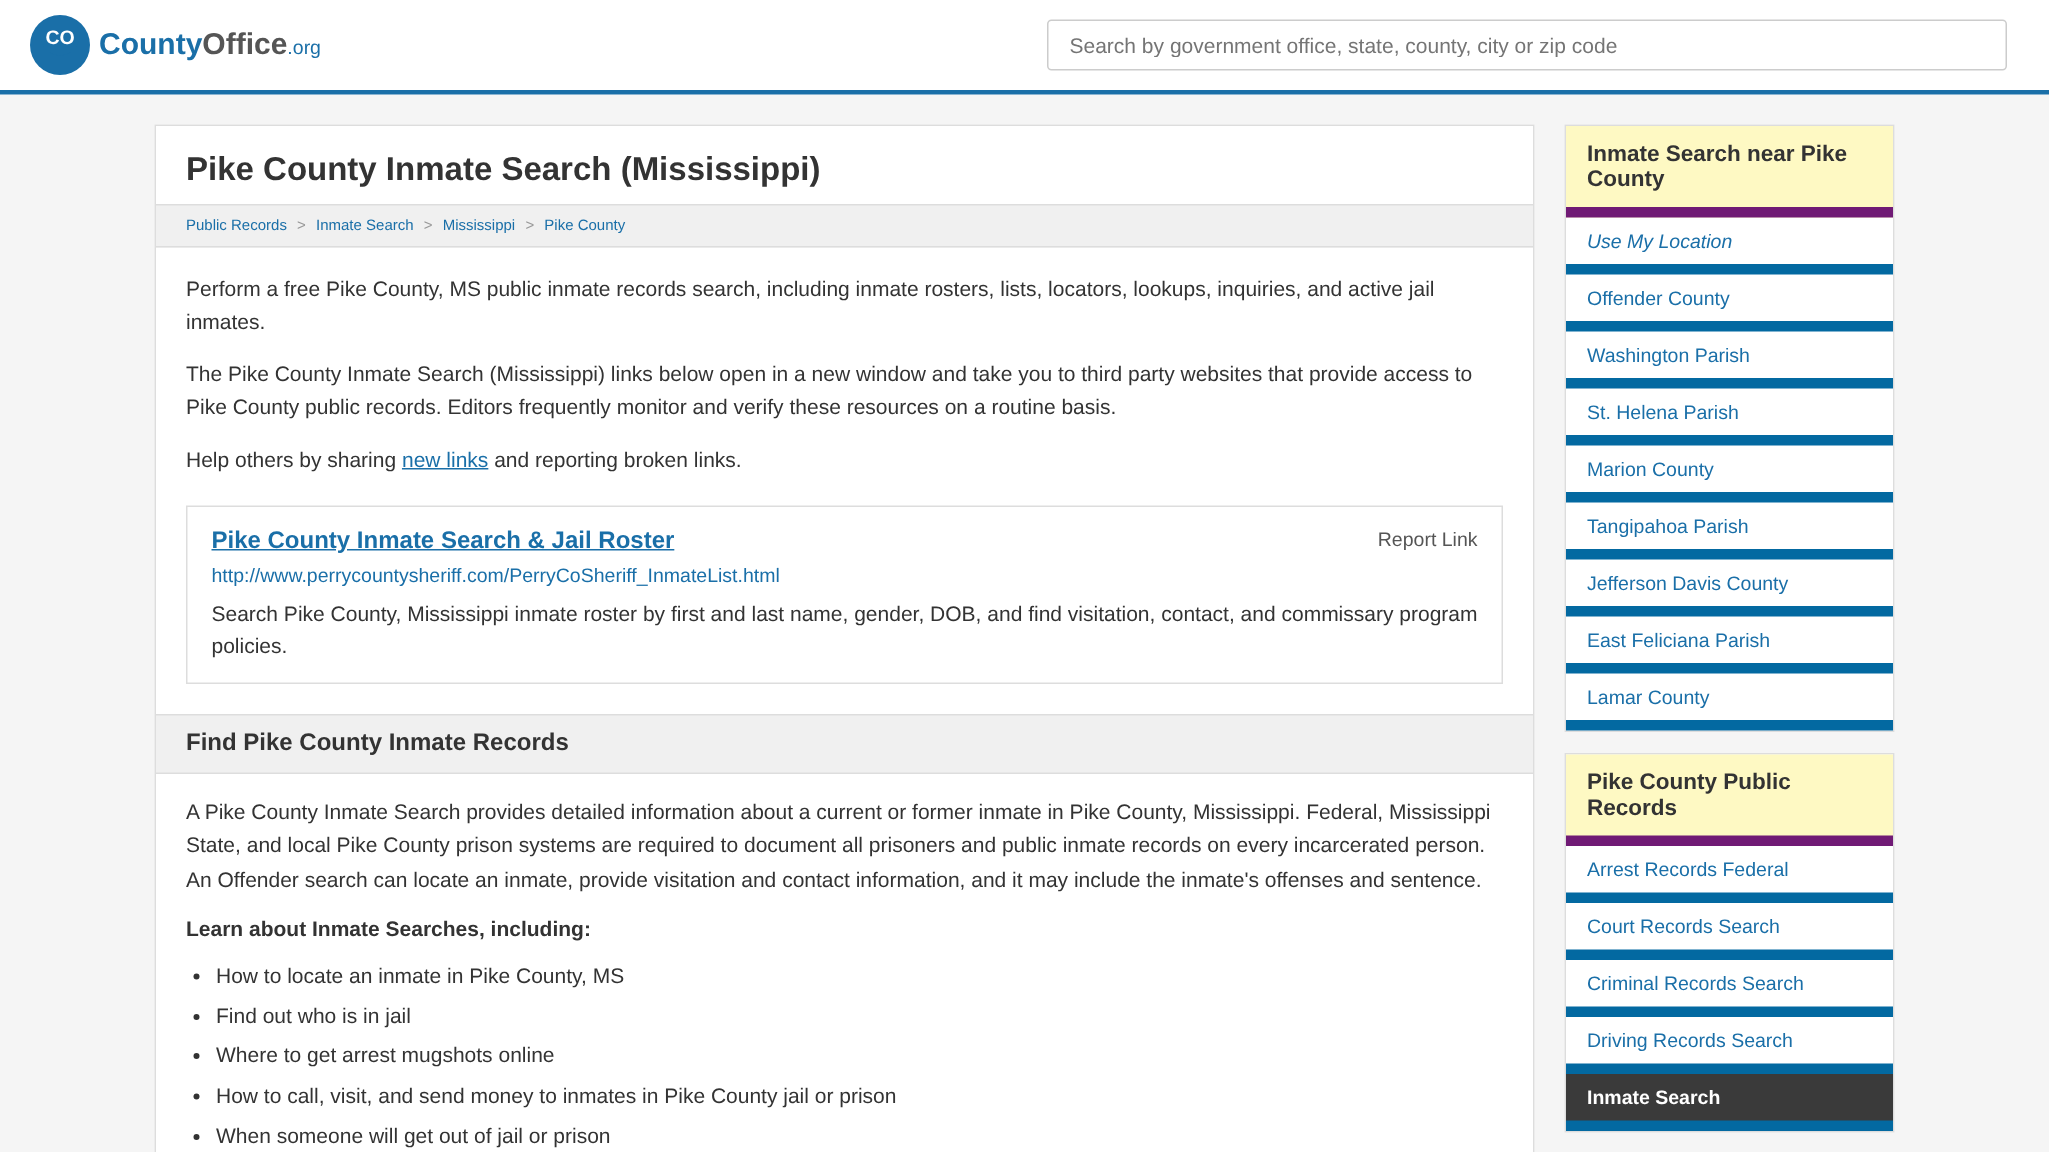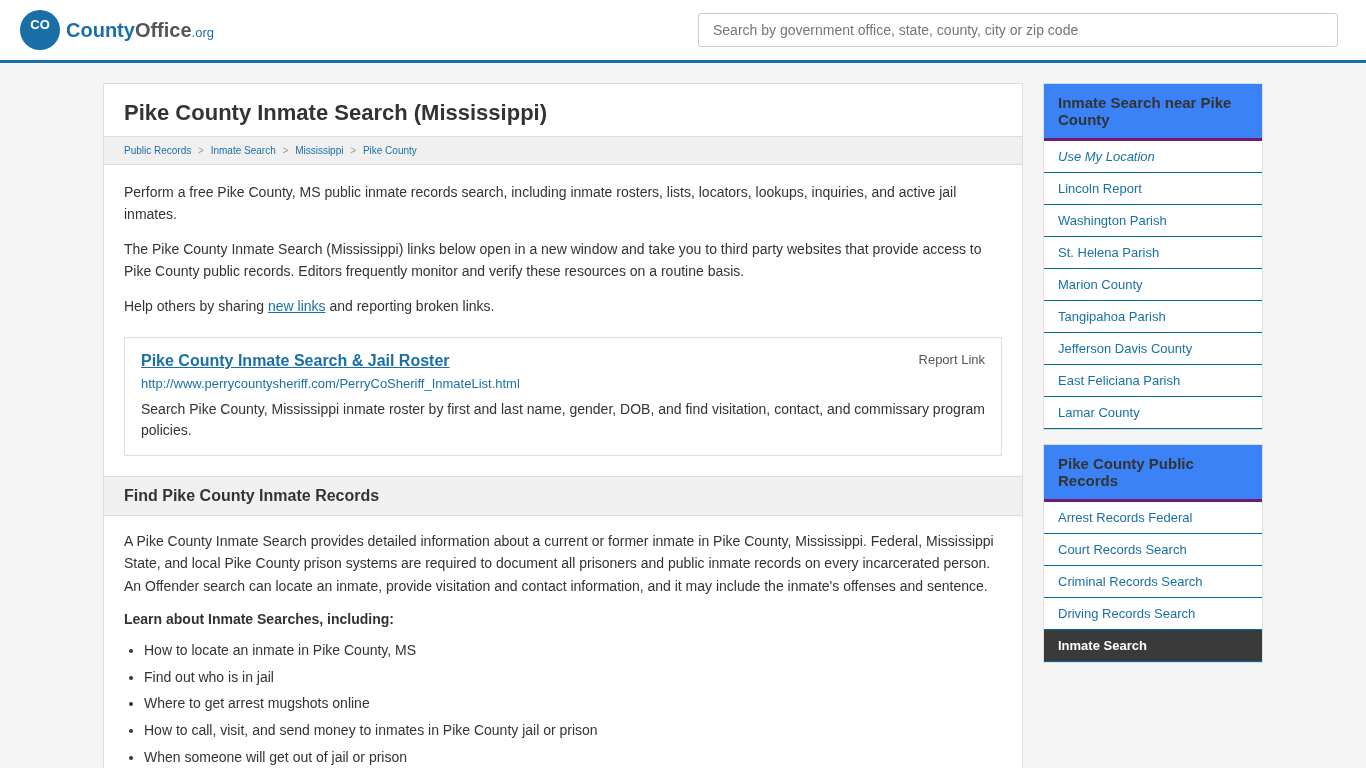--- a/index.html
+++ b/index.html
@@ -180,34 +180,34 @@
     #sidebar {
       width: 220px;
       flex-shrink: 0;
     }
     .sidebar-section {
       background: #fff;
       border: 1px solid #ddd;
       margin-bottom: 14px;
     }
     .sidebar-section-header {
-      background: #3b82f6;
+      background: #fef9c3;
       padding: 10px 14px;
       font-weight: bold;
       font-size: 15px;
       color: #333;
-      border-bottom: 3px solid #701a75;
+      border-bottom: 7px solid #701a75;
     }
     .sidebar-link {
       display: block;
       padding: 8px 14px;
       color: #1a6fa8;
       text-decoration: none;
       font-size: 13px;
-      border-bottom: 1px solid #0369a1;
+      border-bottom: 7px solid #0369a1;
       cursor: pointer;
     }
     .sidebar-link.use-location {
       color: #1a6fa8;
       font-style: italic;
     }
     .sidebar-link.active {
       background: #3a3a3a;
       color: #fff;
       font-weight: bold;
@@ -282,21 +282,21 @@
         </ul>
     </div>
   </div>
 
   <div id="sidebar">
 
     <div class="sidebar-section">
       <div class="sidebar-section-header">Inmate Search near Pike County</div>
       <div id="nearby-links-container">
       <a href="#" class="sidebar-link use-location">Use My Location</a>
-          <a href="#" class="sidebar-link">Lincoln Report</a>
+          <a href="#" class="sidebar-link">Offender County</a>
           <a href="#" class="sidebar-link">Washington Parish</a>
           <a href="#" class="sidebar-link">St. Helena Parish</a>
           <a href="#" class="sidebar-link">Marion County</a>
           <a href="#" class="sidebar-link">Tangipahoa Parish</a>
           <a href="#" class="sidebar-link">Jefferson Davis County</a>
           <a href="#" class="sidebar-link">East Feliciana Parish</a>
           <a href="#" class="sidebar-link">Lamar County</a>
         </div>
     </div>
 

